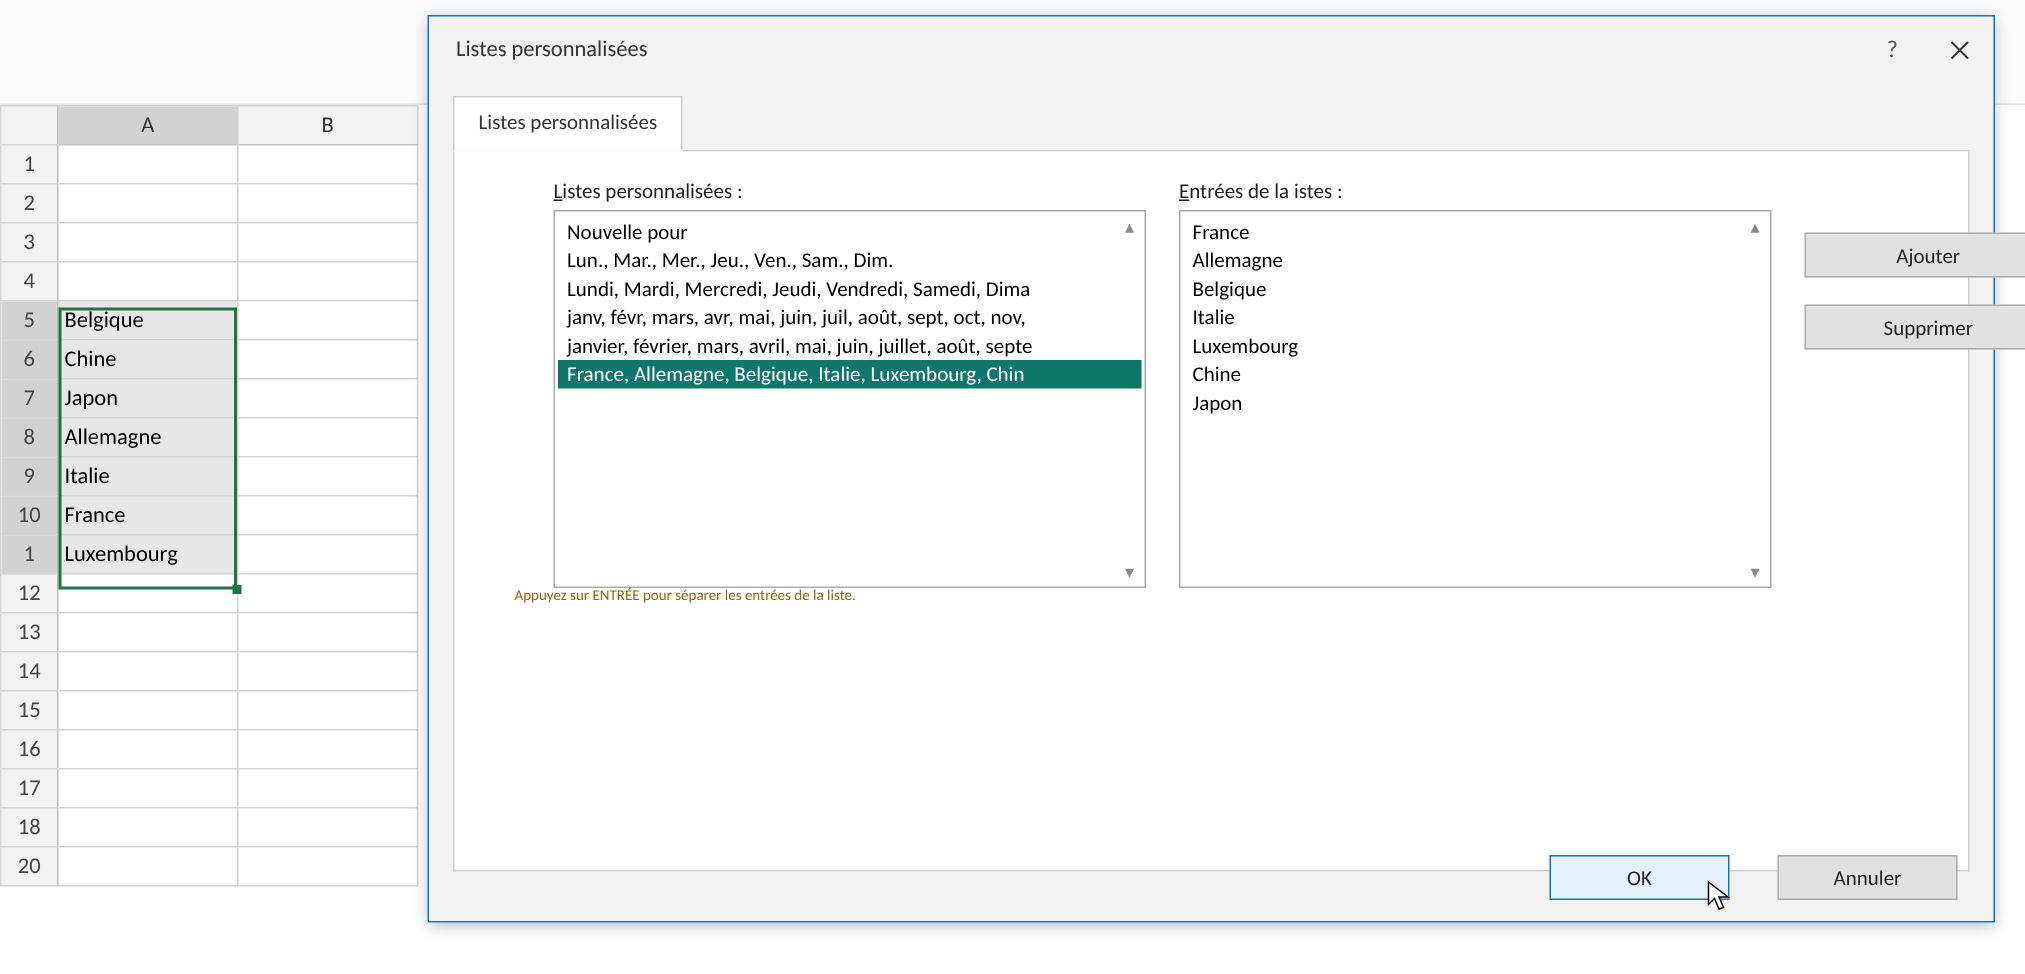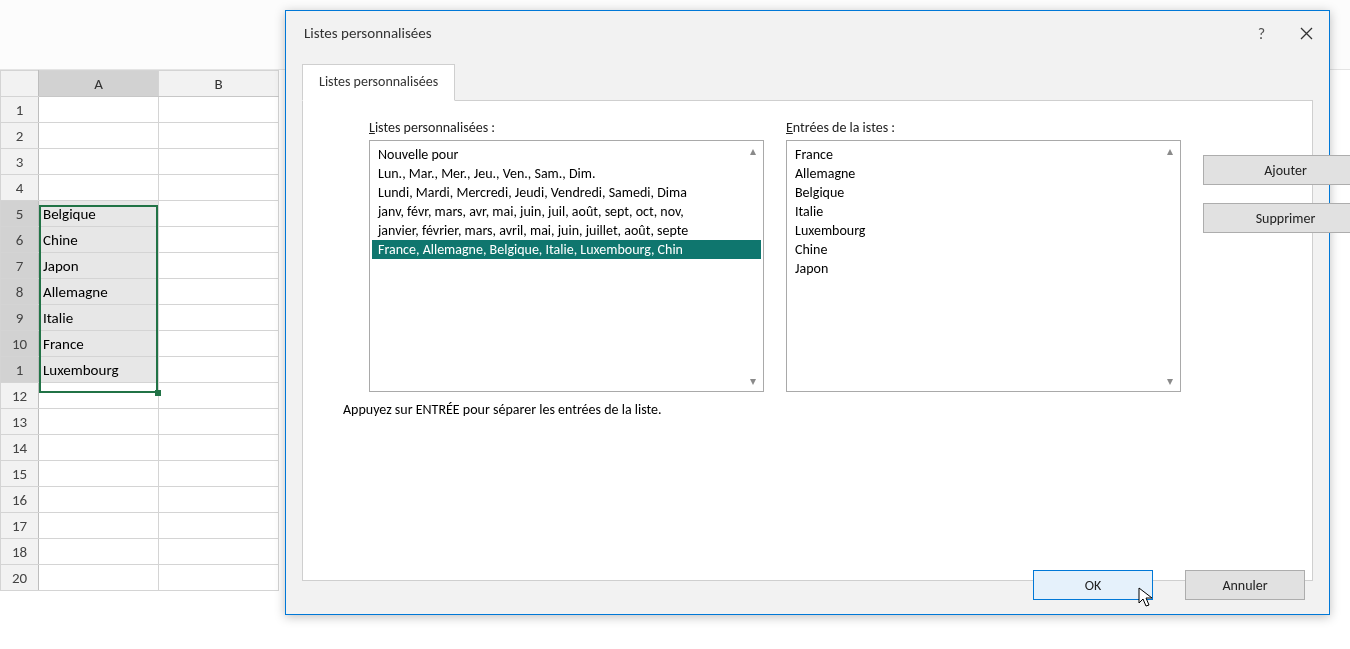--- a/index.html
+++ b/index.html
@@ -117,22 +117,22 @@
 
   .btncol { display:flex; flex-direction:column; gap:18px; }
   .winbtn {
     height:30px; min-width:150px;
     background:#e1e1e1; border:1px solid #adadad;
     font-size:14px; color:#222; text-align:center;
     display:flex; align-items:center; justify-content:center;
   }
 
   .hint {
-    position:absolute; left:40px; top:300px;
-    font-size:14px; color:#000000;
+    position:absolute; left:40px; top:289px;
+    font-size:10px; color:#a16207;
   }
 
   .dlg-footer {
     position:absolute; right:24px; bottom:14px; display:flex; gap:32px;
   }
   .winbtn.primary { background:#e5f1fb; border:1px solid #0078d7; min-width:120px; }
   .winbtn.footer  { min-width:120px; }
 
   
   .cursor {

